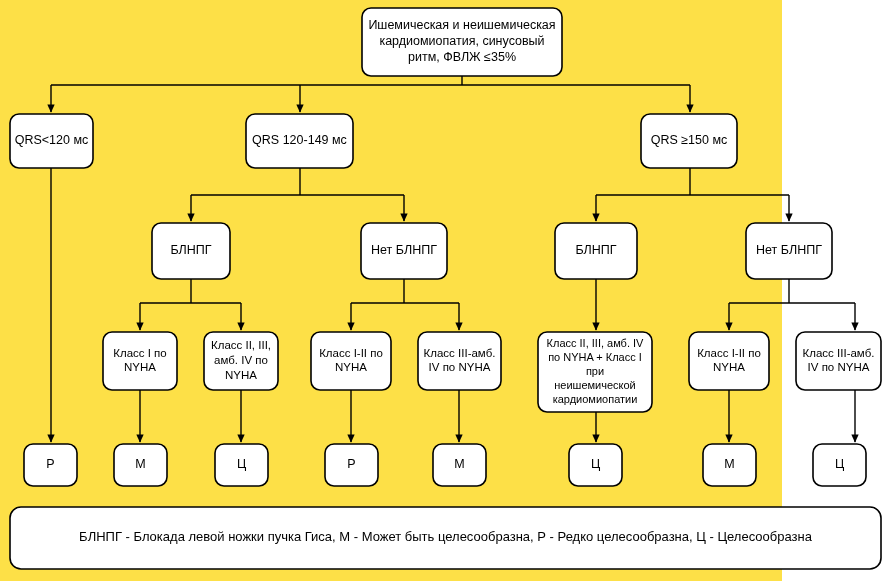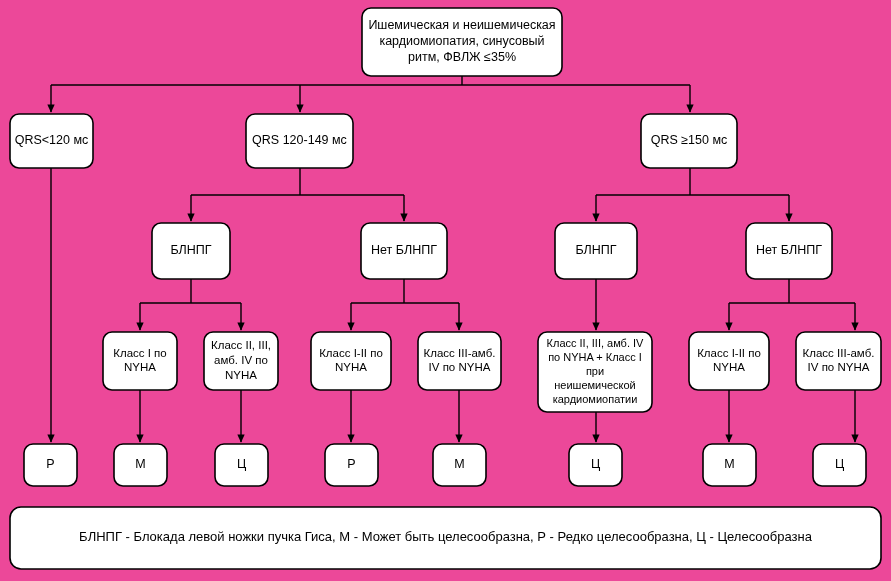--- a/index.html
+++ b/index.html
@@ -2,23 +2,23 @@
 <html><head>
 <meta charset="utf-8">
 <style>
   html, body {
     margin: 0;
     padding: 0;
     background: #ffffff;
   }
   #chart-root {
     position: relative;
-    width: 891px;
+    width: 782px;
     height: 581px;
-    background: #ec4899;
+    background: #fde047;
     font-family: "Liberation Sans", sans-serif;
   }
   svg.flow {
     display: block;
     width: 891px;
     height: 581px;
   }
   .node-rect {
     fill: #ffffff;
     stroke: #000000;

